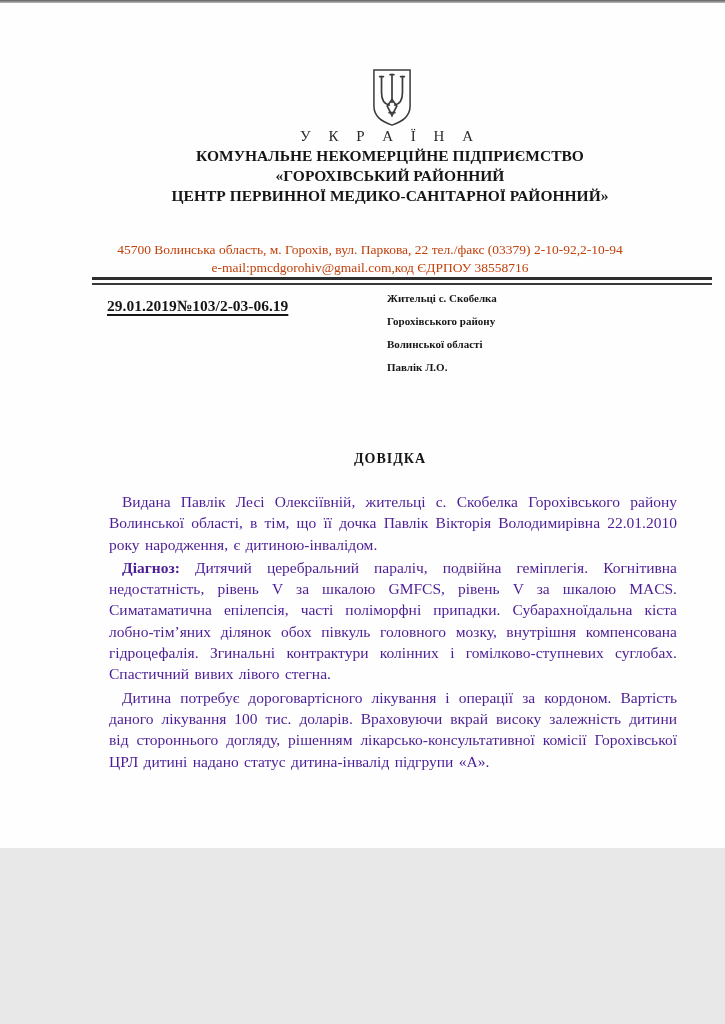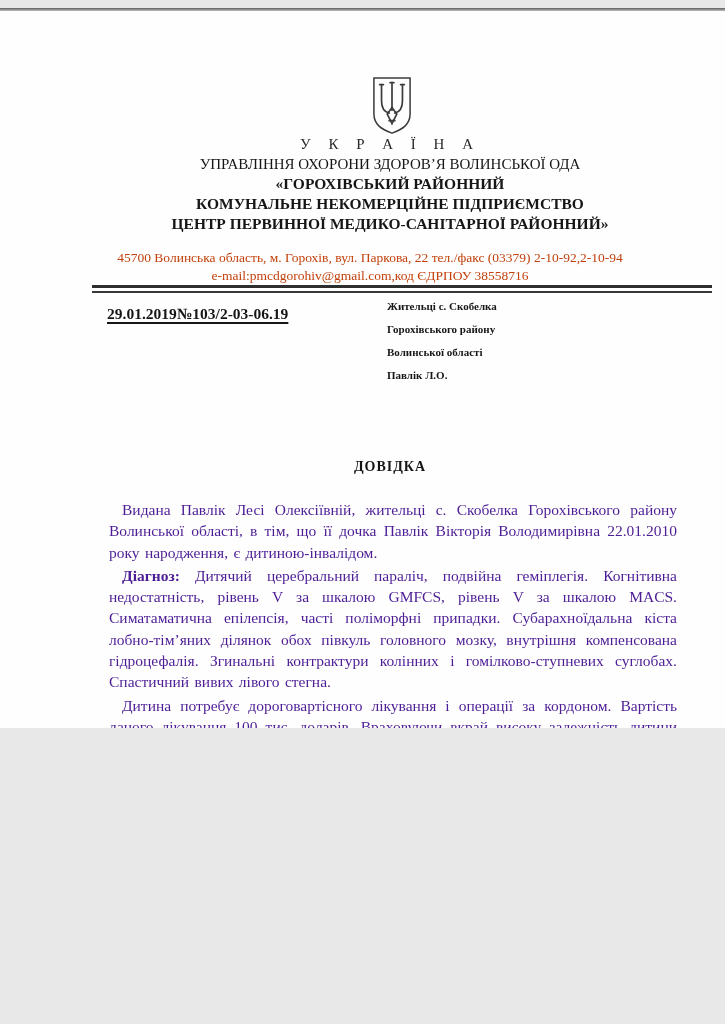--- a/index.html
+++ b/index.html
@@ -1,23 +1,23 @@
 <!DOCTYPE html>
 <html><head>
 <meta charset="utf-8">
 <style>
   html,body{margin:0;padding:0;background:#e8e8e8;}
   #page{
     position:relative;
-    width:725px;height:720px;
+    width:725px;height:848px;
     background:#fefefe;
     overflow:hidden;
     font-family:"Liberation Serif","DejaVu Serif",serif;
     color:#1f1f1f;
-    margin:8px auto;
+    margin:0 auto;
   }
   .abs{position:absolute;}
   #scan-edge-top{top:0;left:0;width:725px;height:3px;
     background:linear-gradient(to bottom,#5f5f5f,#bdbdbd);}
   #emblem{top:68px;left:371px;width:42px;height:59px;}
   #country-name{top:128px;left:54px;width:672px;text-align:center;
     font-size:15px;letter-spacing:7px;color:#2a2a2a;}
   #org-block{top:146px;left:54px;width:672px;text-align:center;line-height:20px;color:#161616;}
   .org-line1{font-size:15px;font-weight:normal;}
   .org-bold{font-size:15.5px;font-weight:bold;}
@@ -58,23 +58,22 @@
       <path d="M22,7 V36"></path>
       <path d="M9,9 H13 M31,9 H35 M20,7 H24"></path>
       <path d="M22,33 L17,40 L22,50 L27,40 Z"></path>
       <path d="M19,47 H25"></path>
     </g>
   </svg>
 
   <div id="country-name" class="abs">У К Р А Ї Н А</div>
 
   <div id="org-block" class="abs">
-    <div class="org-line1">УПРАВЛІННЯ ОХОРОНИ ЗДОРОВ’Я ВОЛИНСЬКОЇ ОДА</div>
+    <div class="org-bold">КОМУНАЛЬНЕ НЕКОМЕРЦІЙНЕ ПІДПРИЄМСТВО</div>
     <div class="org-bold">«ГОРОХІВСЬКИЙ РАЙОННИЙ</div>
-    <div class="org-bold">КОМУНАЛЬНЕ НЕКОМЕРЦІЙНЕ ПІДПРИЄМСТВО</div>
     <div class="org-bold">ЦЕНТР ПЕРВИННОЇ МЕДИКО-САНІТАРНОЇ РАЙОННИЙ»</div>
   </div>
 
   <div id="address-block" class="abs">
     <div>45700 Волинська область, м. Горохів, вул. Паркова, 22 тел./факс (03379) 2-10-92,2-10-94</div>
     <div>e-mail:pmcdgorohiv@gmail.com,код ЄДРПОУ 38558716</div>
   </div>
 
   <div id="letterhead-divider" class="abs"></div>
 

